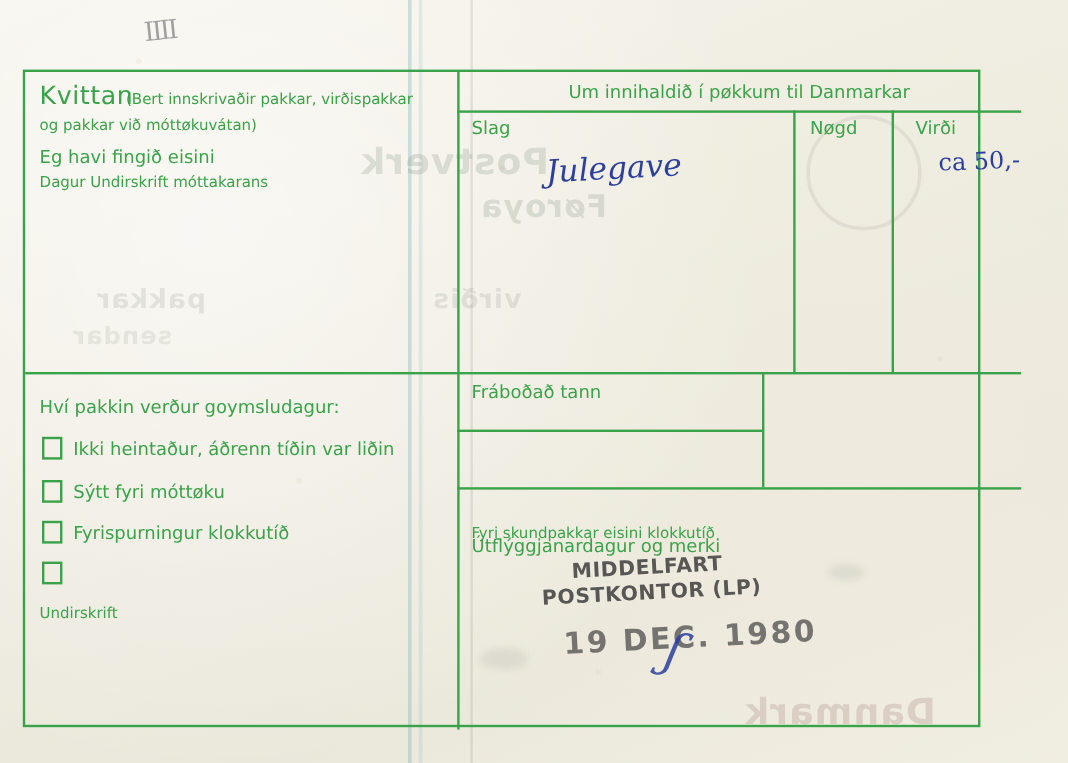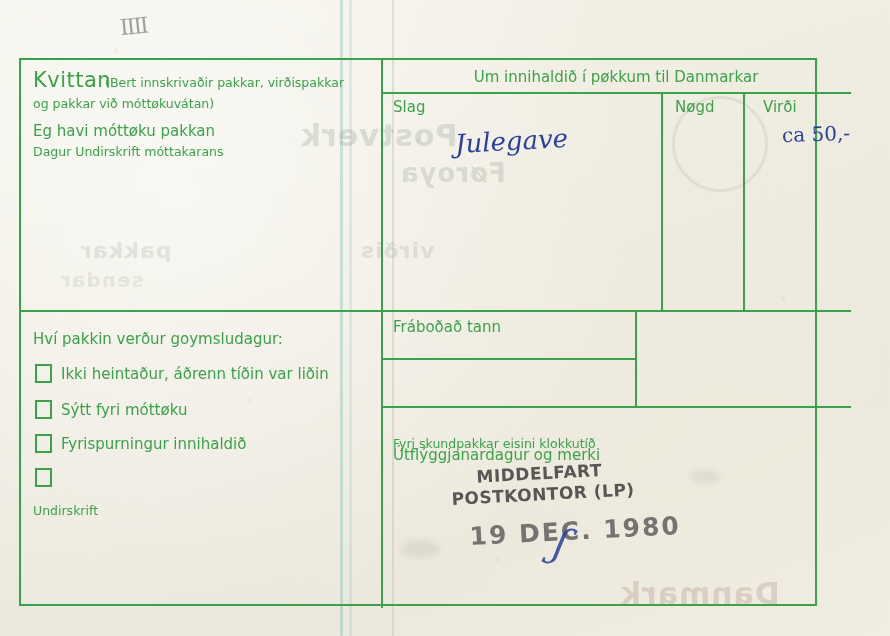--- a/index.html
+++ b/index.html
@@ -225,33 +225,33 @@
 
     <div class="hline" style="left:360px; top:32px; width:470px;"></div>
     <div class="hline" style="left:360px; top:250px; width:470px;"></div>
     <div class="hline" style="left:0; top:250px; width:360px;"></div>
     <div class="hline" style="left:360px; top:298px; width:254px;"></div>
     <div class="hline" style="left:360px; top:346px; width:470px;"></div>
 
     <span class="lbl kvittan-title" style="left:12px; top:8px;">Kvittan</span>
     <span class="lbl small" style="left:84px; top:15px;">(Bert innskrivaðir pakkar, virðispakkar</span>
     <span class="lbl small" style="left:12px; top:36px;">og pakkar við móttøkuvátan)</span>
-    <span class="lbl big" style="left:12px; top:62px;">Eg havi móttøku pakkan</span>
+    <span class="lbl big" style="left:12px; top:62px;">Eg havi fingið eisini</span>
     <span class="lbl small" style="left:12px; top:84px;">Dagur  Undirskrift móttakarans</span>
 
     <span class="lbl big" style="left:12px; top:270px;">Hví pakkin verður goymsludagur:</span>
 
     <div class="cbox" style="left:14px; top:304px;"></div>
     <span class="lbl big" style="left:40px; top:305px;">Ikki heintaður, áðrenn tíðin var liðin</span>
 
     <div class="cbox" style="left:14px; top:340px;"></div>
     <span class="lbl big" style="left:40px; top:341px;">Sýtt fyri móttøku</span>
 
     <div class="cbox" style="left:14px; top:374px;"></div>
-    <span class="lbl big" style="left:40px; top:375px;">Fyrispurningur innihaldið</span>
+    <span class="lbl big" style="left:40px; top:375px;">Fyrispurningur klokkutíð</span>
 
     <div class="cbox" style="left:14px; top:408px;"></div>
     <span class="lbl big" style="left:40px; top:409px;"></span>
 
     <span class="lbl small" style="left:12px; top:443px;">Undirskrift</span>
 
     <span class="lbl big ctr" style="left:360px; top:8px; width:470px;">Um innihaldið í pøkkum til Danmarkar</span>
 
     <span class="lbl big" style="left:372px; top:38px;">Slag</span>
     <span class="lbl big" style="left:654px; top:38px;">Nøgd</span>

